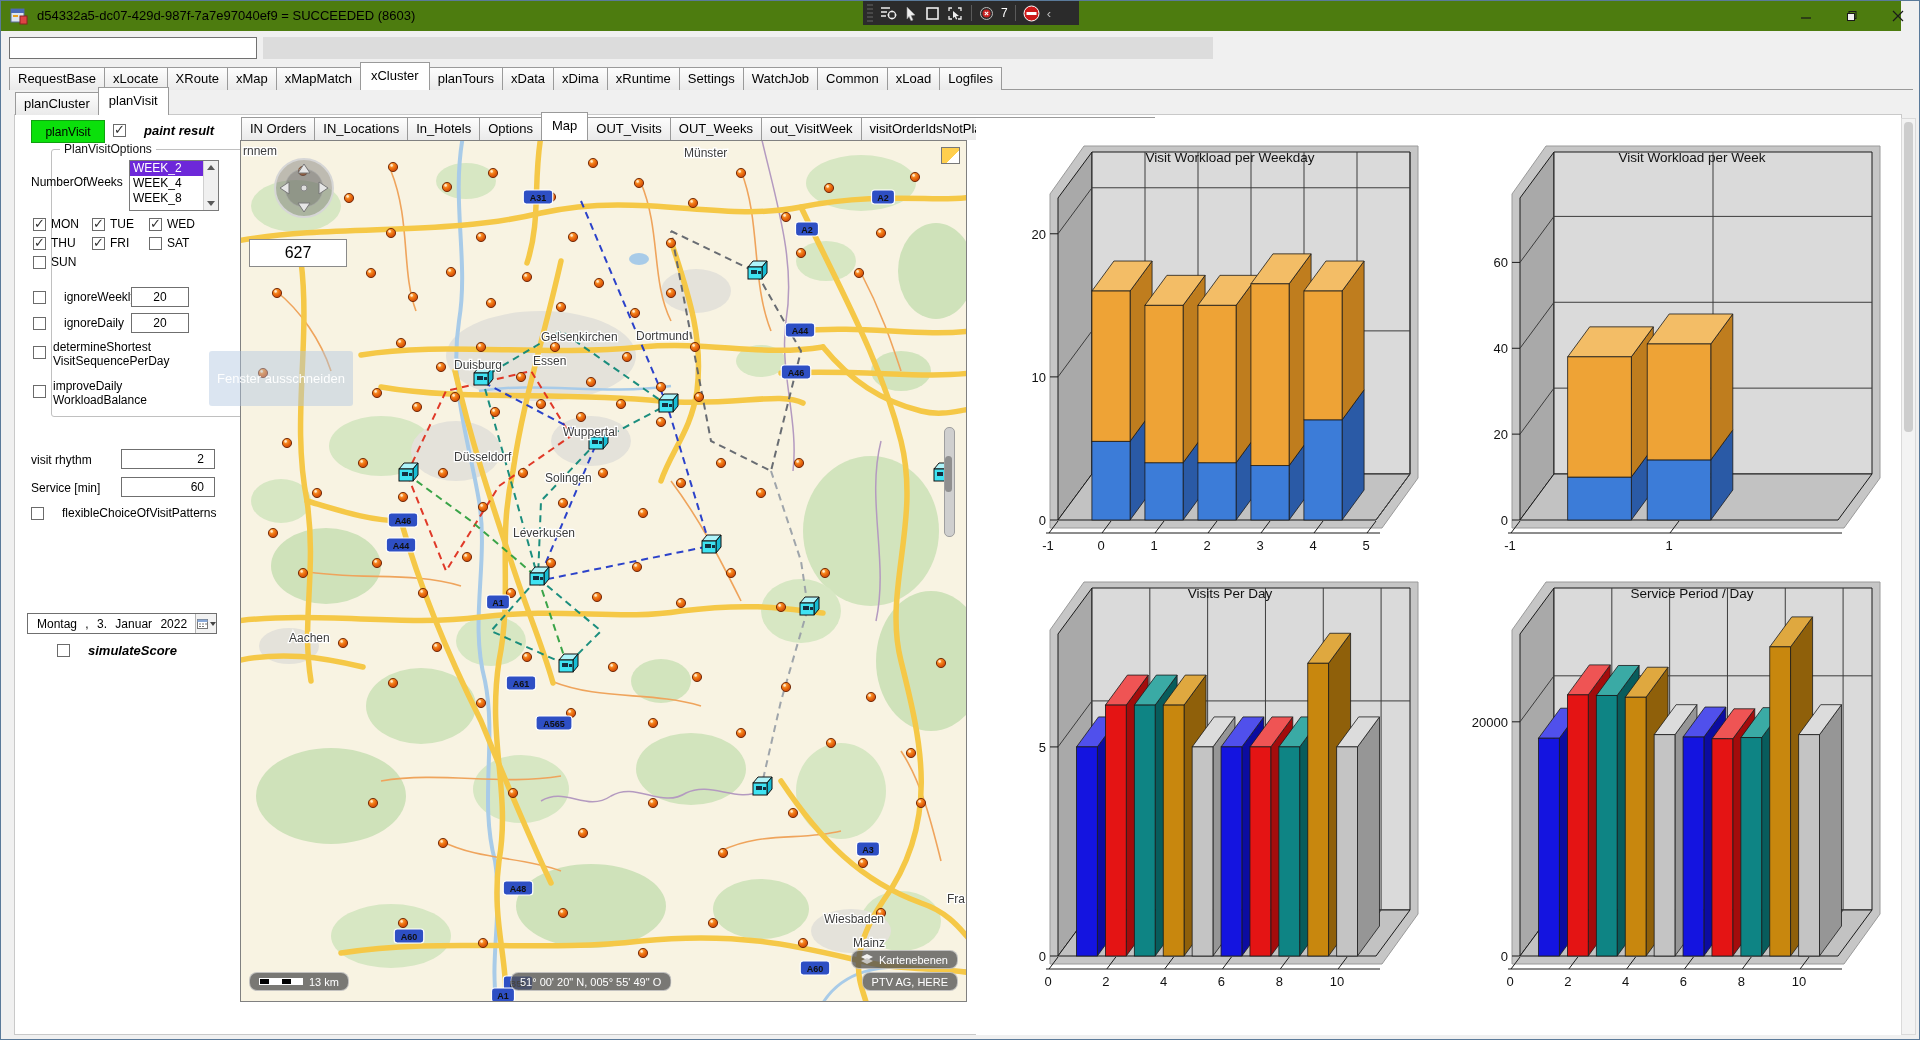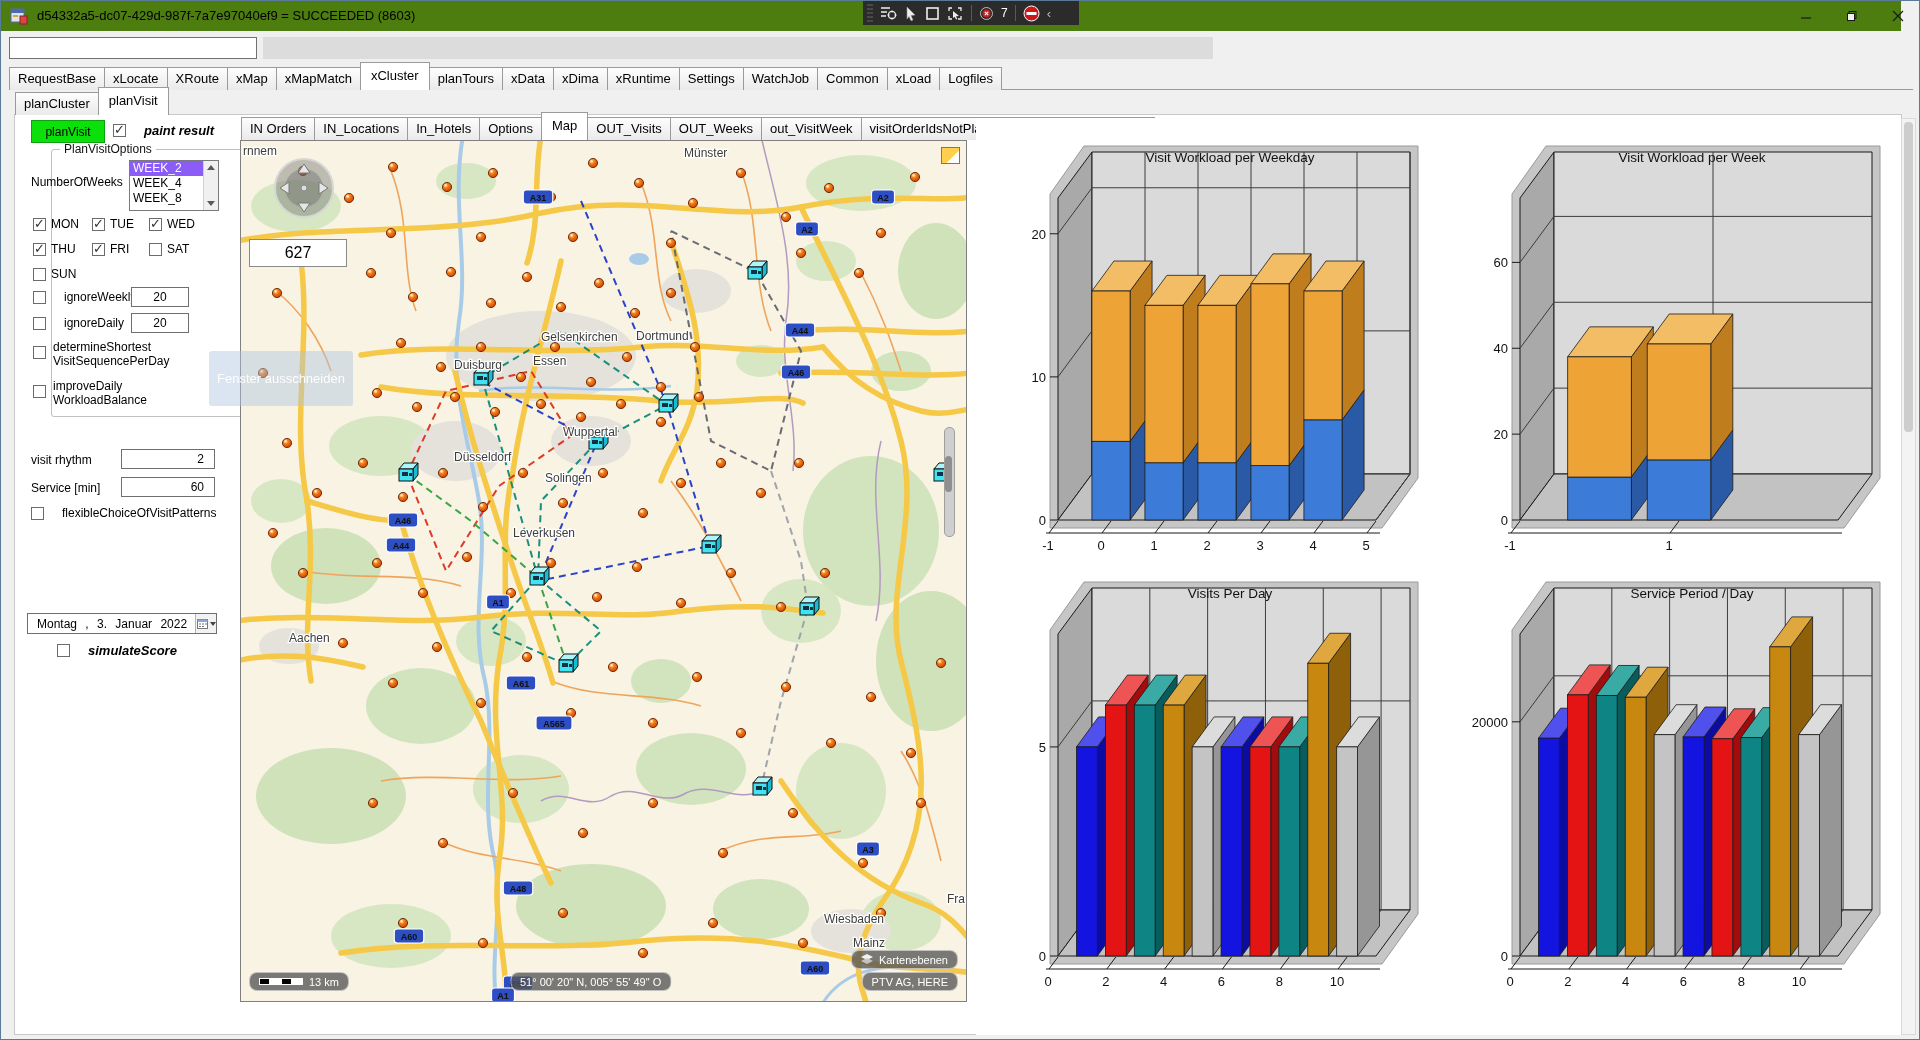--- a/index.html
+++ b/index.html
@@ -33,21 +33,21 @@
   .groupbox{position:absolute;border:1px solid #c0c0c0;border-radius:3px;background:#fff;z-index:4;}
   .gb-label{position:absolute;top:-8px;left:8px;background:#fff;padding:0 4px;font-size:12px;color:#111;white-space:nowrap;}
   .lbl{position:absolute;font-size:12px;color:#000;z-index:5;white-space:nowrap;}
   .lbl2{line-height:14px;}
   .tbox{position:absolute;border:1px solid #6f6f6f;background:#fff;font-size:12px;color:#000;display:flex;align-items:center;box-sizing:border-box;z-index:5;}
   .tbox.center{justify-content:center;}
   .tbox.right{justify-content:flex-end;padding-right:10px;}
   .listbox{position:absolute;left:128px;top:159px;width:90px;height:51px;border:1px solid #7a7a7a;background:#fff;display:flex;box-sizing:border-box;z-index:5;}
   .lb-items{flex:1;overflow:hidden;}
   .lb-item{height:15px;line-height:15px;font-size:12px;padding-left:3px;white-space:nowrap;}
-  .lb-item.selected{background:#8b5cf6;color:#fff;}
+  .lb-item.selected{background:#6d28d9;color:#fff;}
   .lb-scroll{width:14px;background:#f0f0f0;border-left:1px solid #d0d0d0;position:relative;}
   .arrow-up,.arrow-down{position:absolute;left:3px;width:0;height:0;border-left:4px solid transparent;border-right:4px solid transparent;}
   .arrow-up{top:4px;border-bottom:5px solid #5a5a5a;}
   .arrow-down{bottom:4px;border-top:5px solid #5a5a5a;}
   .datepicker{position:absolute;left:26px;top:612px;width:190px;height:21px;border:1px solid #6f6f6f;background:#fff;display:flex;align-items:center;box-sizing:border-box;z-index:5;justify-content:center;}
   .datepicker .dtext{flex:1;font-size:12px;padding-left:9px;word-spacing:5px;}
   .dbtn{width:20px;height:19px;background:#f2f2f2;border-left:1px solid #b5b5b5;display:flex;align-items:center;justify-content:center;gap:2px;}
   .ghost-tip{position:absolute;left:208px;top:350px;padding:20px 8px;background:rgba(176,198,224,0.45);color:rgba(255,255,255,0.95);font-size:13px;border-radius:3px;white-space:nowrap;z-index:9;}
   
   .map-wrap{position:absolute;left:239px;top:139px;width:727px;height:862px;border:1px solid #808080;background:#f8f3e2;box-sizing:border-box;z-index:4;overflow:hidden;}
@@ -174,21 +174,21 @@
     <div class="lb-items">
         <div class="lb-item selected">WEEK_2</div>
         <div class="lb-item">WEEK_4</div>
         <div class="lb-item">WEEK_8</div>
       </div>
     <div class="lb-scroll">
       <span class="arrow-up"></span>
       <span class="arrow-down"></span>
     </div>
   </div>
-  <div style="position:absolute;left:32px;top:216px;width:180px;display:grid;grid-template-columns:59px 57px 60px;row-gap:11px;z-index:5;">
+  <div style="position:absolute;left:32px;top:216px;width:180px;display:grid;grid-template-columns:59px 57px 60px;row-gap:5px;z-index:5;">
       <span class="cbrow-inline">
         <span class="cb checked"></span>
         <span>MON</span>
       </span>
       <span class="cbrow-inline">
         <span class="cb checked"></span>
         <span>TUE</span>
       </span>
       <span class="cbrow-inline">
         <span class="cb checked"></span>

